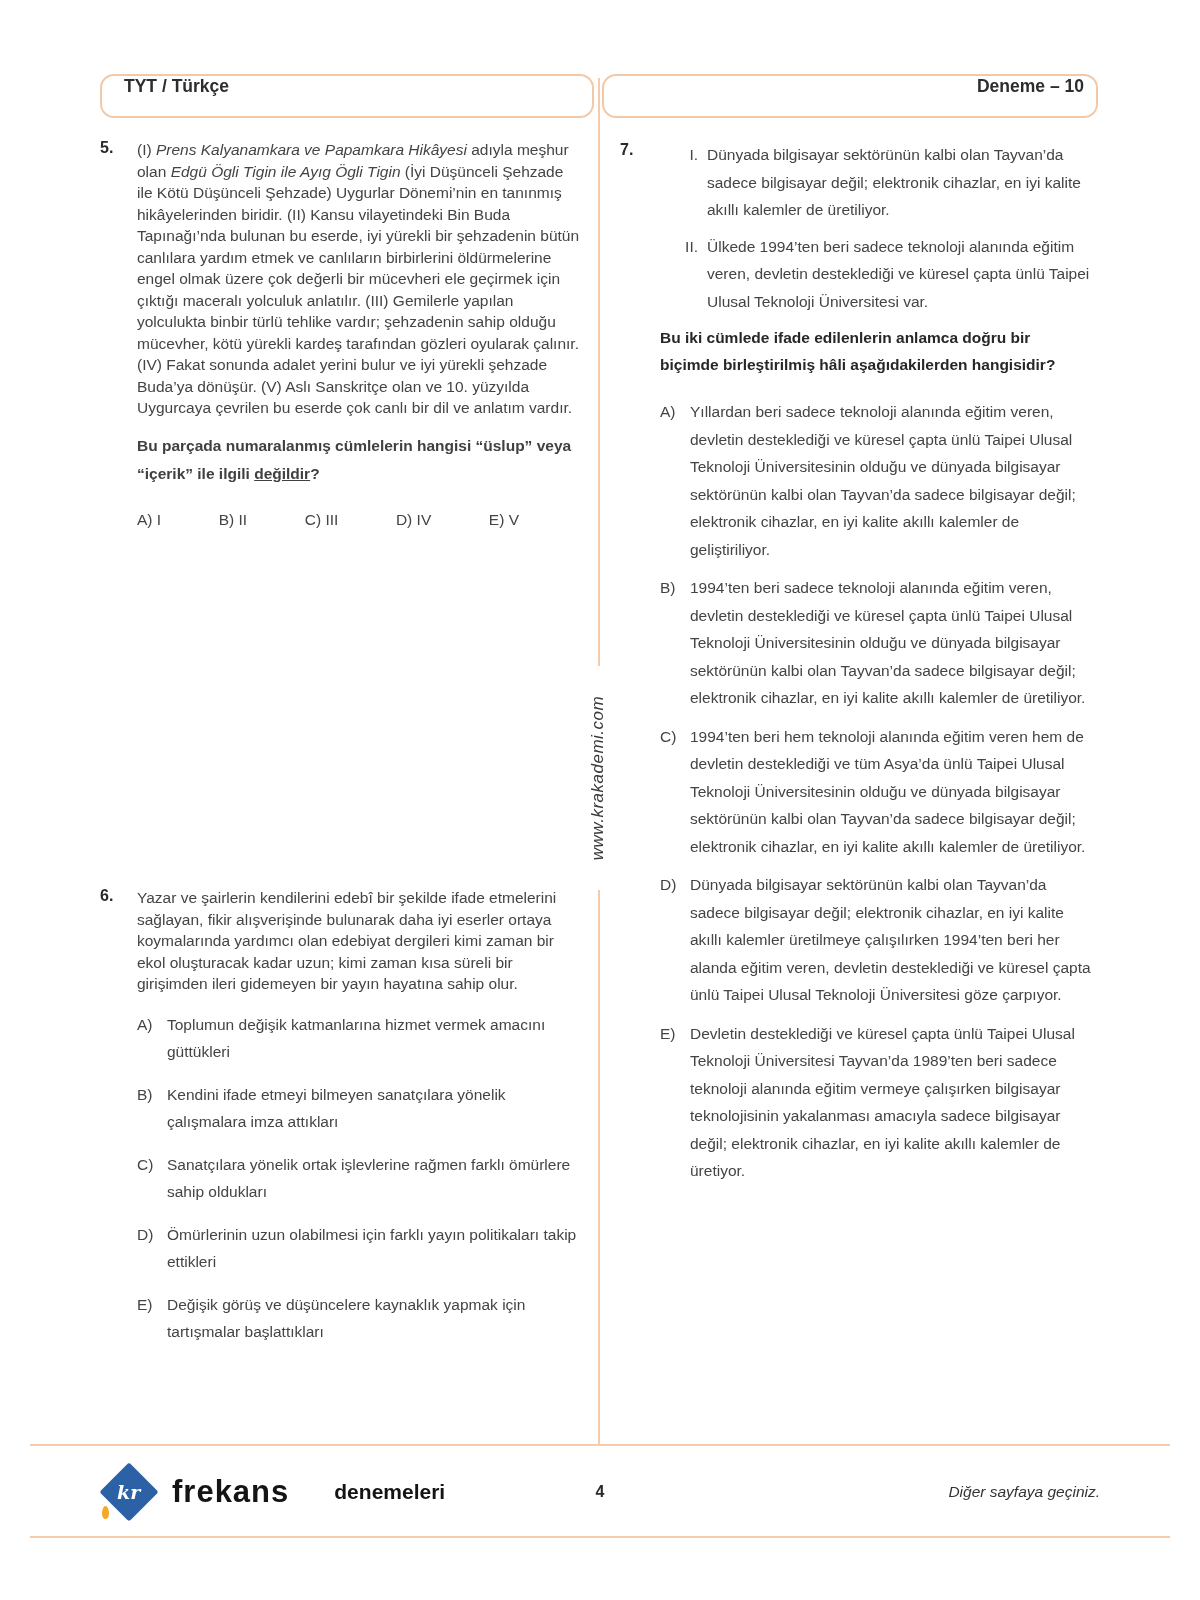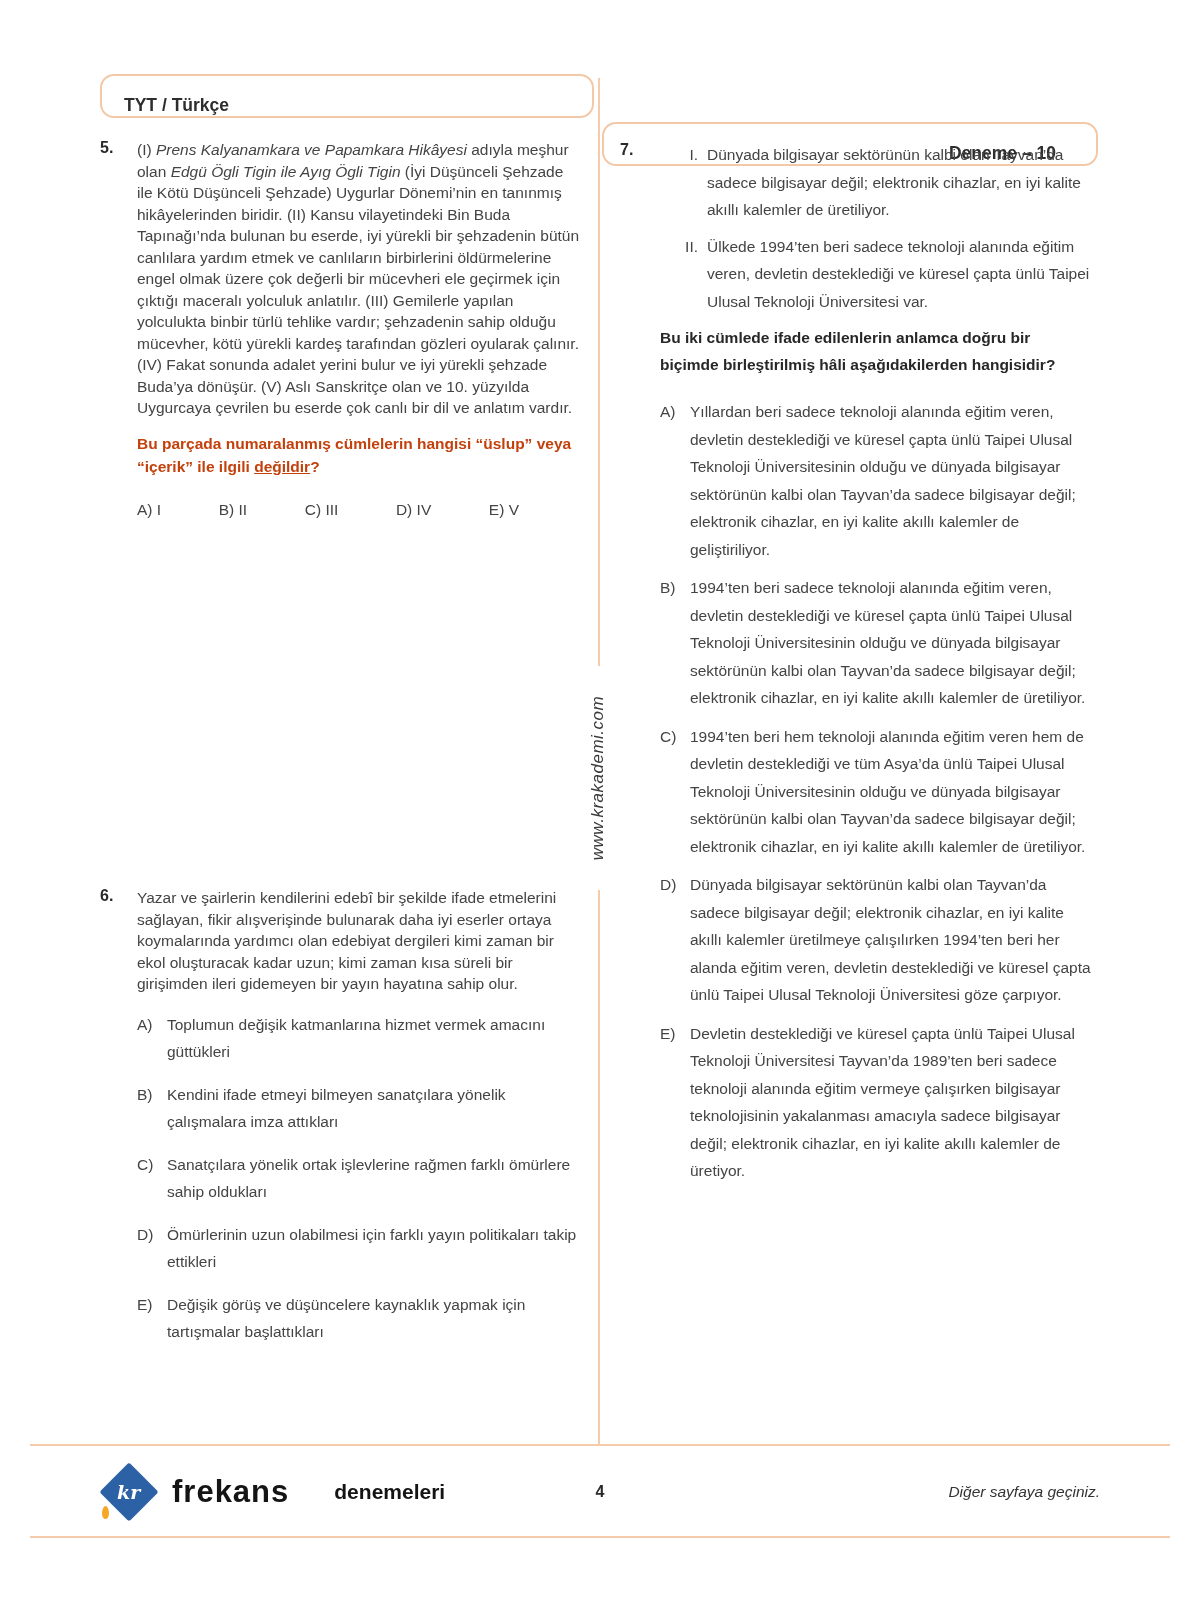--- a/index.html
+++ b/index.html
@@ -3,44 +3,44 @@
 <meta charset="utf-8">
 <style>
   html,body{margin:0;padding:0;}
   body{
     width:1200px;height:1600px;position:relative;background:#ffffff;
     font-family:"Liberation Sans", sans-serif;color:#424242;overflow:hidden;
   }
   .header-box{
     position:absolute;top:74px;height:44px;box-sizing:border-box;
     border:2px solid #f3c8a7;border-radius:14px;background:#fff;
-    display:flex;align-items:flex-end;font-weight:bold;font-size:17.5px;color:#2d2d2d;
+    display:flex;align-items:flex-start;font-weight:bold;font-size:17.5px;color:#2d2d2d;
   }
   .header-box.left{left:100px;width:494px;padding-left:22px;}
-  .header-box.right{left:602px;width:496px;justify-content:flex-end;padding-right:40px;margin-top:48px;}
+  .header-box.right{left:602px;width:496px;justify-content:flex-end;padding-right:12px;}
 
   .divider-seg{position:absolute;left:598px;width:2px;background:#f5cbab;}
   .divider-upper{top:78px;height:588px;}
   .divider-lower{top:890px;height:554px;}
 
   .watermark{
     position:absolute;left:598px;top:778px;
     transform:translate(-50%,-50%) rotate(-90deg);
     font-style:italic;font-size:17px;color:#3a3a3a;white-space:nowrap;letter-spacing:.5px;
   }
 
   .col-left{position:absolute;left:100px;top:139px;width:482px;}
   .col-right{position:absolute;left:620px;top:141px;width:480px;}
 
   .q{position:relative;}
   .qnum{position:absolute;left:0;top:0;font-weight:bold;font-size:16px;color:#2a2a2a;}
   .qbody{margin-left:37px;}
 
   .passage{font-size:15.5px;line-height:21.5px;margin:0;color:#444;}
-  .stem{font-weight:bold;color:#c2410c;font-size:15.5px;line-height:23px;margin:13px 0 0 0;}
+  .stem{font-weight:bold;color:#404040;font-size:15.5px;line-height:28px;margin:13px 0 0 0;}
 
   .opts-row{display:flex;justify-content:space-between;width:382px;margin-top:23px;font-size:15.5px;color:#444;}
 
   .opt{display:flex;margin-bottom:14px;font-size:15.5px;color:#444;}
   .opt .letter{width:30px;flex:0 0 30px;line-height:27.5px;}
   .opt .otext{flex:1;line-height:27.5px;}
 
   .q6{position:absolute;left:0;top:748px;width:482px;}
   .q6 .opt{margin-bottom:15px;}
 

